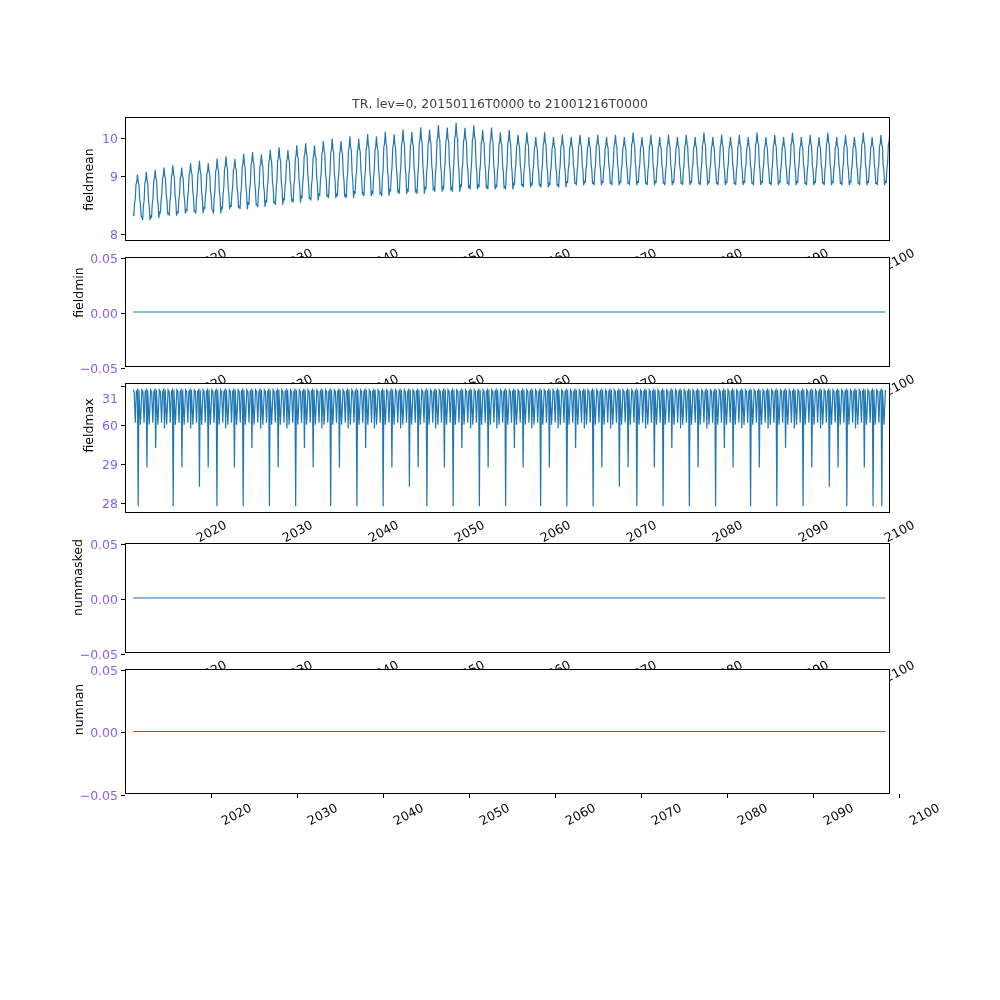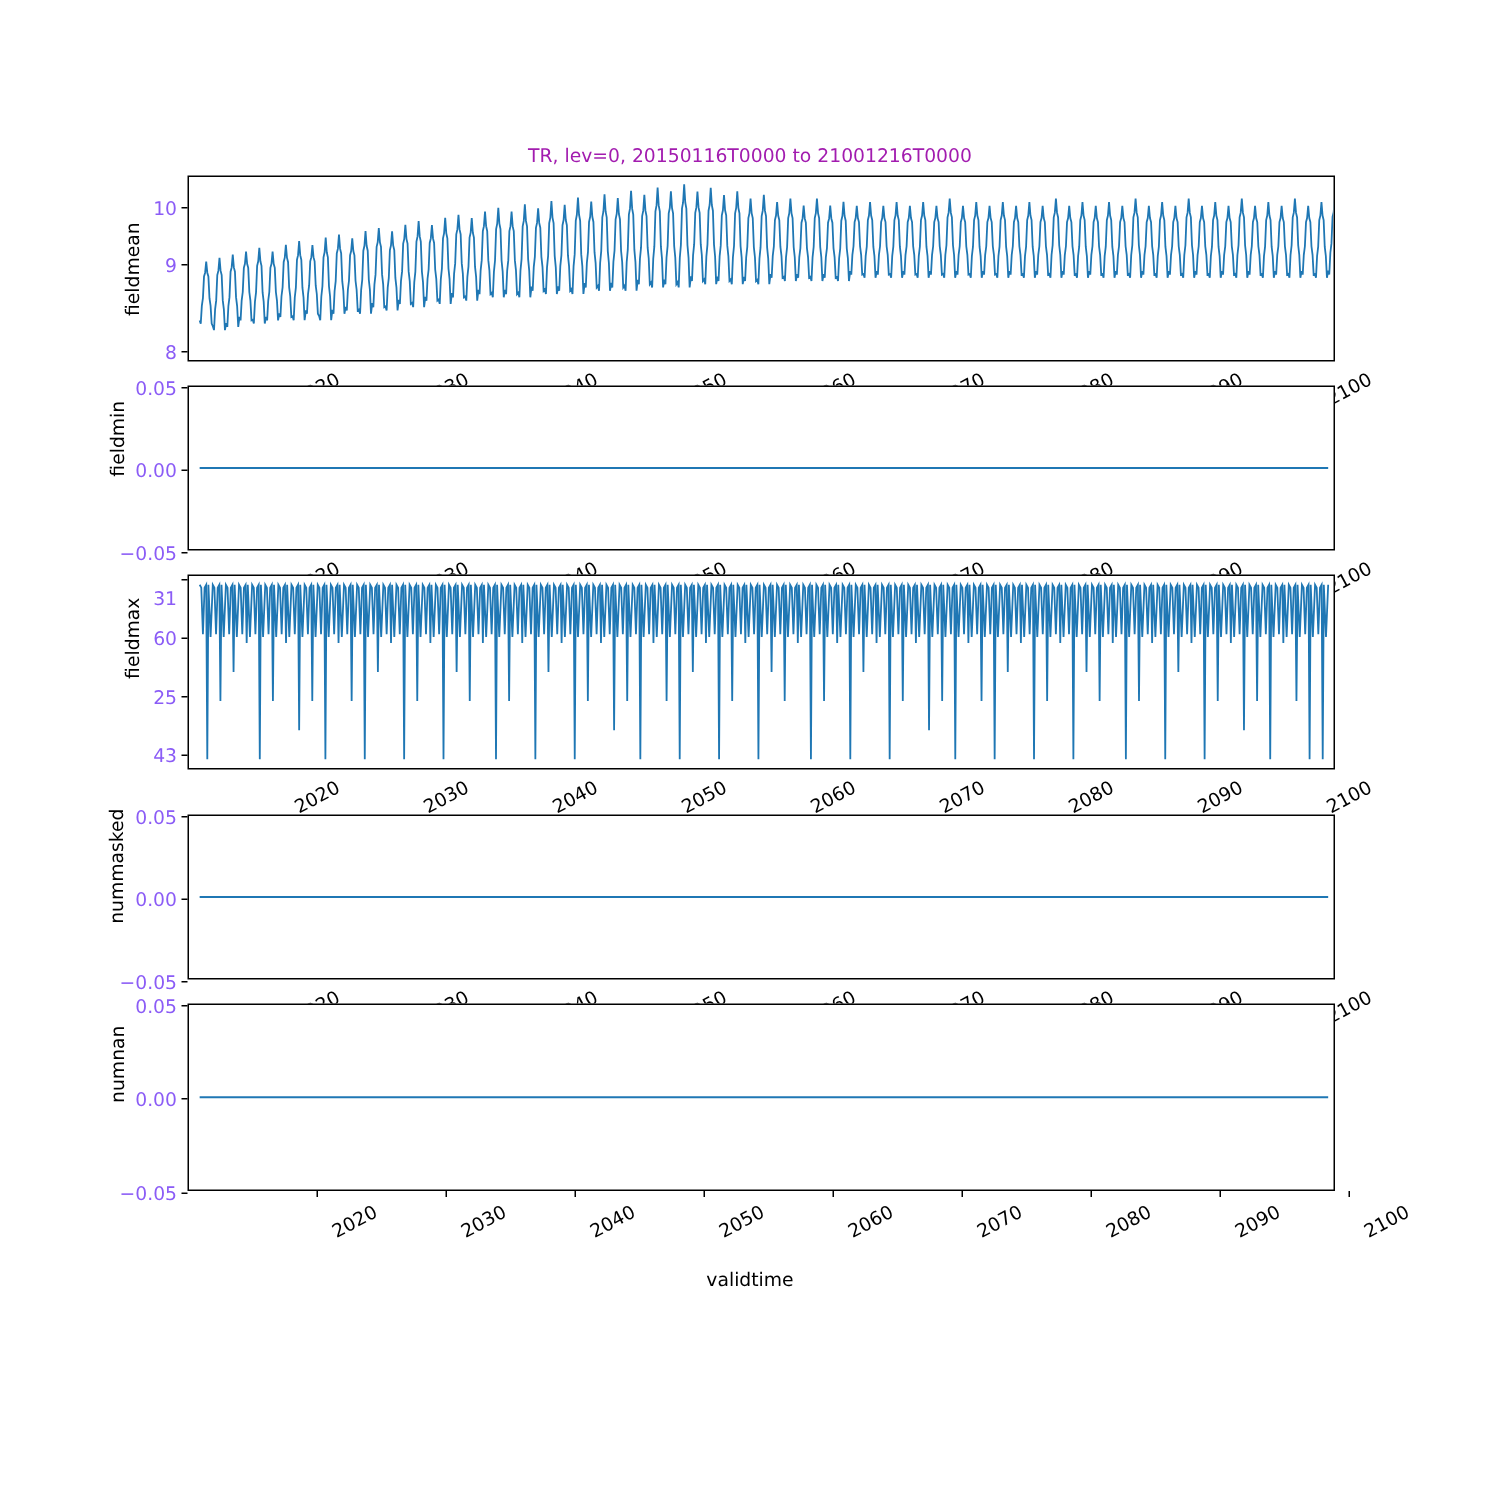--- a/index.html
+++ b/index.html
@@ -18,21 +18,21 @@
     width: 1000px;
     height: 1000px;
   }
   .title {
     position: absolute;
     left: 0;
     top: 96px;
     width: 1000px;
     text-align: center;
     font-size: 12.5px;
-    color: #a21caf;
+    color: #404040;
   }
   
   .panel {
     position: absolute;
     box-sizing: border-box;
     border: 1px solid #000000;
     background: #ffffff;
   }
   .panel .plotarea {
     position: absolute;
@@ -149,22 +149,22 @@
   <div class="panel" style="left:125px; top:383px; width:765px; height:130px;">
     <div class="plotarea">
       <svg id="svg-p2" viewBox="0 0 765 130" preserveAspectRatio="none">
           <path d="M7.12 5.91 L8.21 7.88 L9.31 39.39 L10.41 7.88 L11.50 5.91 L12.23 124.09 L12.96 5.91 L14.43 41.36 L15.89 5.91 L16.98 7.88 L18.08 39.39 L19.18 7.88 L20.27 5.91 L21.00 84.70 L21.73 5.91 L23.20 41.36 L24.66 5.91 L25.76 7.88 L26.85 39.39 L27.95 7.88 L29.04 5.91 L29.78 65.00 L30.51 5.91 L31.97 41.36 L33.43 5.91 L34.53 7.88 L35.62 39.39 L36.72 7.88 L37.82 5.91 L38.55 45.30 L39.28 5.91 L40.74 41.36 L42.20 5.91 L43.30 7.88 L44.39 39.39 L45.49 7.88 L46.59 5.91 L47.32 124.09 L48.05 5.91 L49.51 41.36 L50.97 5.91 L52.07 7.88 L53.17 39.39 L54.26 7.88 L55.36 5.91 L56.09 84.70 L56.82 5.91 L58.28 41.36 L59.74 5.91 L60.84 7.88 L61.94 39.39 L63.03 7.88 L64.13 5.91 L64.86 45.30 L65.59 5.91 L67.05 41.36 L68.51 5.91 L69.61 7.88 L70.71 39.39 L71.80 7.88 L72.90 5.91 L73.63 104.39 L74.36 5.91 L75.82 41.36 L77.29 5.91 L78.38 7.88 L79.48 39.39 L80.58 7.88 L81.67 5.91 L82.40 84.70 L83.13 5.91 L84.60 41.36 L86.06 5.91 L87.15 7.88 L88.25 39.39 L89.35 7.88 L90.44 5.91 L91.17 124.09 L91.90 5.91 L93.37 41.36 L94.83 5.91 L95.92 7.88 L97.02 39.39 L98.12 7.88 L99.21 5.91 L99.95 45.30 L100.68 5.91 L102.14 41.36 L103.60 5.91 L104.70 7.88 L105.79 39.39 L106.89 7.88 L107.99 5.91 L108.72 84.70 L109.45 5.91 L110.91 41.36 L112.37 5.91 L113.47 7.88 L114.56 39.39 L115.66 7.88 L116.76 5.91 L117.49 124.09 L118.22 5.91 L119.68 41.36 L121.14 5.91 L122.24 7.88 L123.34 39.39 L124.43 7.88 L125.53 5.91 L126.26 65.00 L126.99 5.91 L128.45 41.36 L129.91 5.91 L131.01 7.88 L132.11 39.39 L133.20 7.88 L134.30 5.91 L135.03 45.30 L135.76 5.91 L137.22 41.36 L138.68 5.91 L139.78 7.88 L140.88 39.39 L141.97 7.88 L143.07 5.91 L143.80 124.09 L144.53 5.91 L145.99 41.36 L147.46 5.91 L148.55 7.88 L149.65 39.39 L150.75 7.88 L151.84 5.91 L152.57 84.70 L153.30 5.91 L154.77 41.36 L156.23 5.91 L157.32 7.88 L158.42 39.39 L159.52 7.88 L160.61 5.91 L161.34 45.30 L162.07 5.91 L163.54 41.36 L165.00 5.91 L166.09 7.88 L167.19 39.39 L168.29 7.88 L169.38 5.91 L170.11 124.09 L170.85 5.91 L172.31 41.36 L173.77 5.91 L174.87 7.88 L175.96 39.39 L177.06 7.88 L178.16 5.91 L178.89 65.00 L179.62 5.91 L181.08 41.36 L182.54 5.91 L183.64 7.88 L184.73 39.39 L185.83 7.88 L186.93 5.91 L187.66 84.70 L188.39 5.91 L189.85 41.36 L191.31 5.91 L192.41 7.88 L193.50 39.39 L194.60 7.88 L195.70 5.91 L196.43 45.30 L197.16 5.91 L198.62 41.36 L200.08 5.91 L201.18 7.88 L202.28 39.39 L203.37 7.88 L204.47 5.91 L205.20 124.09 L205.93 5.91 L207.39 41.36 L208.85 5.91 L209.95 7.88 L211.05 39.39 L212.14 7.88 L213.24 5.91 L213.97 84.70 L214.70 5.91 L216.16 41.36 L217.63 5.91 L218.72 7.88 L219.82 39.39 L220.91 7.88 L222.01 5.91 L222.74 45.30 L223.47 5.91 L224.94 41.36 L226.40 5.91 L227.49 7.88 L228.59 39.39 L229.69 7.88 L230.78 5.91 L231.51 124.09 L232.24 5.91 L233.71 41.36 L235.17 5.91 L236.26 7.88 L237.36 39.39 L238.46 7.88 L239.55 5.91 L240.28 65.00 L241.02 5.91 L242.48 41.36 L243.94 5.91 L245.04 7.88 L246.13 39.39 L247.23 7.88 L248.33 5.91 L249.06 45.30 L249.79 5.91 L251.25 41.36 L252.71 5.91 L253.81 7.88 L254.90 39.39 L256.00 7.88 L257.10 5.91 L257.83 124.09 L258.56 5.91 L260.02 41.36 L261.48 5.91 L262.58 7.88 L263.67 39.39 L264.77 7.88 L265.87 5.91 L266.60 84.70 L267.33 5.91 L268.79 41.36 L270.25 5.91 L271.35 7.88 L272.45 39.39 L273.54 7.88 L274.64 5.91 L275.37 45.30 L276.10 5.91 L277.56 41.36 L279.02 5.91 L280.12 7.88 L281.22 39.39 L282.31 7.88 L283.41 5.91 L284.14 104.39 L284.87 5.91 L286.33 41.36 L287.80 5.91 L288.89 7.88 L289.99 39.39 L291.08 7.88 L292.18 5.91 L292.91 84.70 L293.64 5.91 L295.10 41.36 L296.57 5.91 L297.66 7.88 L298.76 39.39 L299.86 7.88 L300.95 5.91 L301.68 124.09 L302.41 5.91 L303.88 41.36 L305.34 5.91 L306.43 7.88 L307.53 39.39 L308.63 7.88 L309.72 5.91 L310.45 45.30 L311.19 5.91 L312.65 41.36 L314.11 5.91 L315.21 7.88 L316.30 39.39 L317.40 7.88 L318.49 5.91 L319.23 84.70 L319.96 5.91 L321.42 41.36 L322.88 5.91 L323.98 7.88 L325.07 39.39 L326.17 7.88 L327.27 5.91 L328.00 124.09 L328.73 5.91 L330.19 41.36 L331.65 5.91 L332.75 7.88 L333.84 39.39 L334.94 7.88 L336.04 5.91 L336.77 65.00 L337.50 5.91 L338.96 41.36 L340.42 5.91 L341.52 7.88 L342.62 39.39 L343.71 7.88 L344.81 5.91 L345.54 45.30 L346.27 5.91 L347.73 41.36 L349.19 5.91 L350.29 7.88 L351.39 39.39 L352.48 7.88 L353.58 5.91 L354.31 124.09 L355.04 5.91 L356.50 41.36 L357.97 5.91 L359.06 7.88 L360.16 39.39 L361.25 7.88 L362.35 5.91 L363.08 84.70 L363.81 5.91 L365.27 41.36 L366.74 5.91 L367.83 7.88 L368.93 39.39 L370.03 7.88 L371.12 5.91 L371.85 45.30 L372.58 5.91 L374.05 41.36 L375.51 5.91 L376.60 7.88 L377.70 39.39 L378.80 7.88 L379.89 5.91 L380.62 124.09 L381.36 5.91 L382.82 41.36 L384.28 5.91 L385.38 7.88 L386.47 39.39 L387.57 7.88 L388.66 5.91 L389.40 65.00 L390.13 5.91 L391.59 41.36 L393.05 5.91 L394.15 7.88 L395.24 39.39 L396.34 7.88 L397.44 5.91 L398.17 84.70 L398.90 5.91 L400.36 41.36 L401.82 5.91 L402.92 7.88 L404.01 39.39 L405.11 7.88 L406.21 5.91 L406.94 45.30 L407.67 5.91 L409.13 41.36 L410.59 5.91 L411.69 7.88 L412.79 39.39 L413.88 7.88 L414.98 5.91 L415.71 124.09 L416.44 5.91 L417.90 41.36 L419.36 5.91 L420.46 7.88 L421.56 39.39 L422.65 7.88 L423.75 5.91 L424.48 84.70 L425.21 5.91 L426.67 41.36 L428.14 5.91 L429.23 7.88 L430.33 39.39 L431.42 7.88 L432.52 5.91 L433.25 45.30 L433.98 5.91 L435.44 41.36 L436.91 5.91 L438.00 7.88 L439.10 39.39 L440.20 7.88 L441.29 5.91 L442.02 124.09 L442.75 5.91 L444.22 41.36 L445.68 5.91 L446.77 7.88 L447.87 39.39 L448.97 7.88 L450.06 5.91 L450.79 65.00 L451.53 5.91 L452.99 41.36 L454.45 5.91 L455.55 7.88 L456.64 39.39 L457.74 7.88 L458.83 5.91 L459.57 45.30 L460.30 5.91 L461.76 41.36 L463.22 5.91 L464.32 7.88 L465.41 39.39 L466.51 7.88 L467.61 5.91 L468.34 124.09 L469.07 5.91 L470.53 41.36 L471.99 5.91 L473.09 7.88 L474.18 39.39 L475.28 7.88 L476.38 5.91 L477.11 84.70 L477.84 5.91 L479.30 41.36 L480.76 5.91 L481.86 7.88 L482.96 39.39 L484.05 7.88 L485.15 5.91 L485.88 45.30 L486.61 5.91 L488.07 41.36 L489.53 5.91 L490.63 7.88 L491.73 39.39 L492.82 7.88 L493.92 5.91 L494.65 104.39 L495.38 5.91 L496.84 41.36 L498.31 5.91 L499.40 7.88 L500.50 39.39 L501.59 7.88 L502.69 5.91 L503.42 84.70 L504.15 5.91 L505.61 41.36 L507.08 5.91 L508.17 7.88 L509.27 39.39 L510.37 7.88 L511.46 5.91 L512.19 124.09 L512.92 5.91 L514.39 41.36 L515.85 5.91 L516.94 7.88 L518.04 39.39 L519.14 7.88 L520.23 5.91 L520.96 45.30 L521.69 5.91 L523.16 41.36 L524.62 5.91 L525.72 7.88 L526.81 39.39 L527.91 7.88 L529.00 5.91 L529.74 84.70 L530.47 5.91 L531.93 41.36 L533.39 5.91 L534.49 7.88 L535.58 39.39 L536.68 7.88 L537.78 5.91 L538.51 124.09 L539.24 5.91 L540.70 41.36 L542.16 5.91 L543.26 7.88 L544.35 39.39 L545.45 7.88 L546.55 5.91 L547.28 65.00 L548.01 5.91 L549.47 41.36 L550.93 5.91 L552.03 7.88 L553.13 39.39 L554.22 7.88 L555.32 5.91 L556.05 45.30 L556.78 5.91 L558.24 41.36 L559.70 5.91 L560.80 7.88 L561.90 39.39 L562.99 7.88 L564.09 5.91 L564.82 124.09 L565.55 5.91 L567.01 41.36 L568.47 5.91 L569.57 7.88 L570.67 39.39 L571.76 7.88 L572.86 5.91 L573.59 84.70 L574.32 5.91 L575.78 41.36 L577.25 5.91 L578.34 7.88 L579.44 39.39 L580.54 7.88 L581.63 5.91 L582.36 45.30 L583.09 5.91 L584.56 41.36 L586.02 5.91 L587.11 7.88 L588.21 39.39 L589.31 7.88 L590.40 5.91 L591.13 124.09 L591.86 5.91 L593.33 41.36 L594.79 5.91 L595.88 7.88 L596.98 39.39 L598.08 7.88 L599.17 5.91 L599.91 65.00 L600.64 5.91 L602.10 41.36 L603.56 5.91 L604.66 7.88 L605.75 39.39 L606.85 7.88 L607.95 5.91 L608.68 84.70 L609.41 5.91 L610.87 41.36 L612.33 5.91 L613.43 7.88 L614.52 39.39 L615.62 7.88 L616.72 5.91 L617.45 45.30 L618.18 5.91 L619.64 41.36 L621.10 5.91 L622.20 7.88 L623.30 39.39 L624.39 7.88 L625.49 5.91 L626.22 124.09 L626.95 5.91 L628.41 41.36 L629.87 5.91 L630.97 7.88 L632.07 39.39 L633.16 7.88 L634.26 5.91 L634.99 84.70 L635.72 5.91 L637.18 41.36 L638.64 5.91 L639.74 7.88 L640.84 39.39 L641.93 7.88 L643.03 5.91 L643.76 45.30 L644.49 5.91 L645.95 41.36 L647.42 5.91 L648.51 7.88 L649.61 39.39 L650.71 7.88 L651.80 5.91 L652.53 124.09 L653.26 5.91 L654.73 41.36 L656.19 5.91 L657.28 7.88 L658.38 39.39 L659.48 7.88 L660.57 5.91 L661.30 65.00 L662.03 5.91 L663.50 41.36 L664.96 5.91 L666.05 7.88 L667.15 39.39 L668.25 7.88 L669.34 5.91 L670.07 45.30 L670.81 5.91 L672.27 41.36 L673.73 5.91 L674.83 7.88 L675.92 39.39 L677.02 7.88 L678.12 5.91 L678.85 124.09 L679.58 5.91 L681.04 41.36 L682.50 5.91 L683.60 7.88 L684.69 39.39 L685.79 7.88 L686.89 5.91 L687.62 84.70 L688.35 5.91 L689.81 41.36 L691.27 5.91 L692.37 7.88 L693.46 39.39 L694.56 7.88 L695.66 5.91 L696.39 45.30 L697.12 5.91 L698.58 41.36 L700.04 5.91 L701.14 7.88 L702.24 39.39 L703.33 7.88 L704.43 5.91 L705.16 104.39 L705.89 5.91 L707.35 41.36 L708.81 5.91 L709.91 7.88 L711.01 39.39 L712.10 7.88 L713.20 5.91 L713.93 84.70 L714.66 5.91 L716.12 41.36 L717.59 5.91 L718.68 7.88 L719.78 39.39 L720.87 7.88 L721.97 5.91 L722.70 124.09 L723.43 5.91 L724.90 41.36 L726.36 5.91 L727.45 7.88 L728.55 39.39 L729.65 7.88 L730.74 5.91 L731.47 45.30 L732.20 5.91 L733.67 41.36 L735.13 5.91 L736.22 7.88 L737.32 39.39 L738.42 7.88 L739.51 5.91 L740.24 84.70 L740.98 5.91 L742.44 41.36 L743.90 5.91 L745.00 7.88 L746.09 39.39 L747.19 7.88 L748.29 5.91 L749.02 124.09 L749.75 5.91 L751.21 41.36 L752.67 5.91 L753.77 7.88 L754.86 39.39 L755.96 7.88 L757.06 5.91 L757.79 124.09 L758.52 5.91 L759.98 41.36 L761.44 5.91" fill="none" stroke="#1f77b4" stroke-width="1.2" vector-effect="non-scaling-stroke"></path>
         </svg>
     </div>
   </div>
   <div class="ylabel" style="left:28px; top:418px; width:120px;">fieldmax</div>
   <div class="ytick" style="left:86px; top:391px; width:32px;">31</div>
   <div class="ytick" style="left:86px; top:418px; width:32px;">60</div>
-  <div class="ytick" style="left:86px; top:457px; width:32px;">25</div>
-  <div class="ytick" style="left:86px; top:496px; width:32px;">43</div>
+  <div class="ytick" style="left:86px; top:457px; width:32px;">29</div>
+  <div class="ytick" style="left:86px; top:496px; width:32px;">28</div>
   <div class="tickmark" style="left:121px; top:386px; width:4px; height:1px;"></div>
   <div class="tickmark" style="left:121px; top:425px; width:4px; height:1px;"></div>
   <div class="tickmark" style="left:121px; top:464px; width:4px; height:1px;"></div>
   <div class="tickmark" style="left:121px; top:503px; width:4px; height:1px;"></div>
 
   <div class="xtick" style="left:190px; top:517px;">2020</div>
   <div class="xtick" style="left:276px; top:517px;">2030</div>
   <div class="xtick" style="left:362px; top:517px;">2040</div>
   <div class="xtick" style="left:448px; top:517px;">2050</div>
   <div class="xtick" style="left:534px; top:517px;">2060</div>
@@ -226,15 +226,14 @@
   <div class="xtick" style="left:215px; top:800px;">2020</div>
   <div class="xtick" style="left:301px; top:800px;">2030</div>
   <div class="xtick" style="left:387px; top:800px;">2040</div>
   <div class="xtick" style="left:473px; top:800px;">2050</div>
   <div class="xtick" style="left:559px; top:800px;">2060</div>
   <div class="xtick" style="left:645px; top:800px;">2070</div>
   <div class="xtick" style="left:731px; top:800px;">2080</div>
   <div class="xtick" style="left:817px; top:800px;">2090</div>
   <div class="xtick" style="left:903px; top:800px;">2100</div>
 
-  <div class="xlabel" style="top:845px;">validtime</div>
 
 </div>
 
 </body></html>

